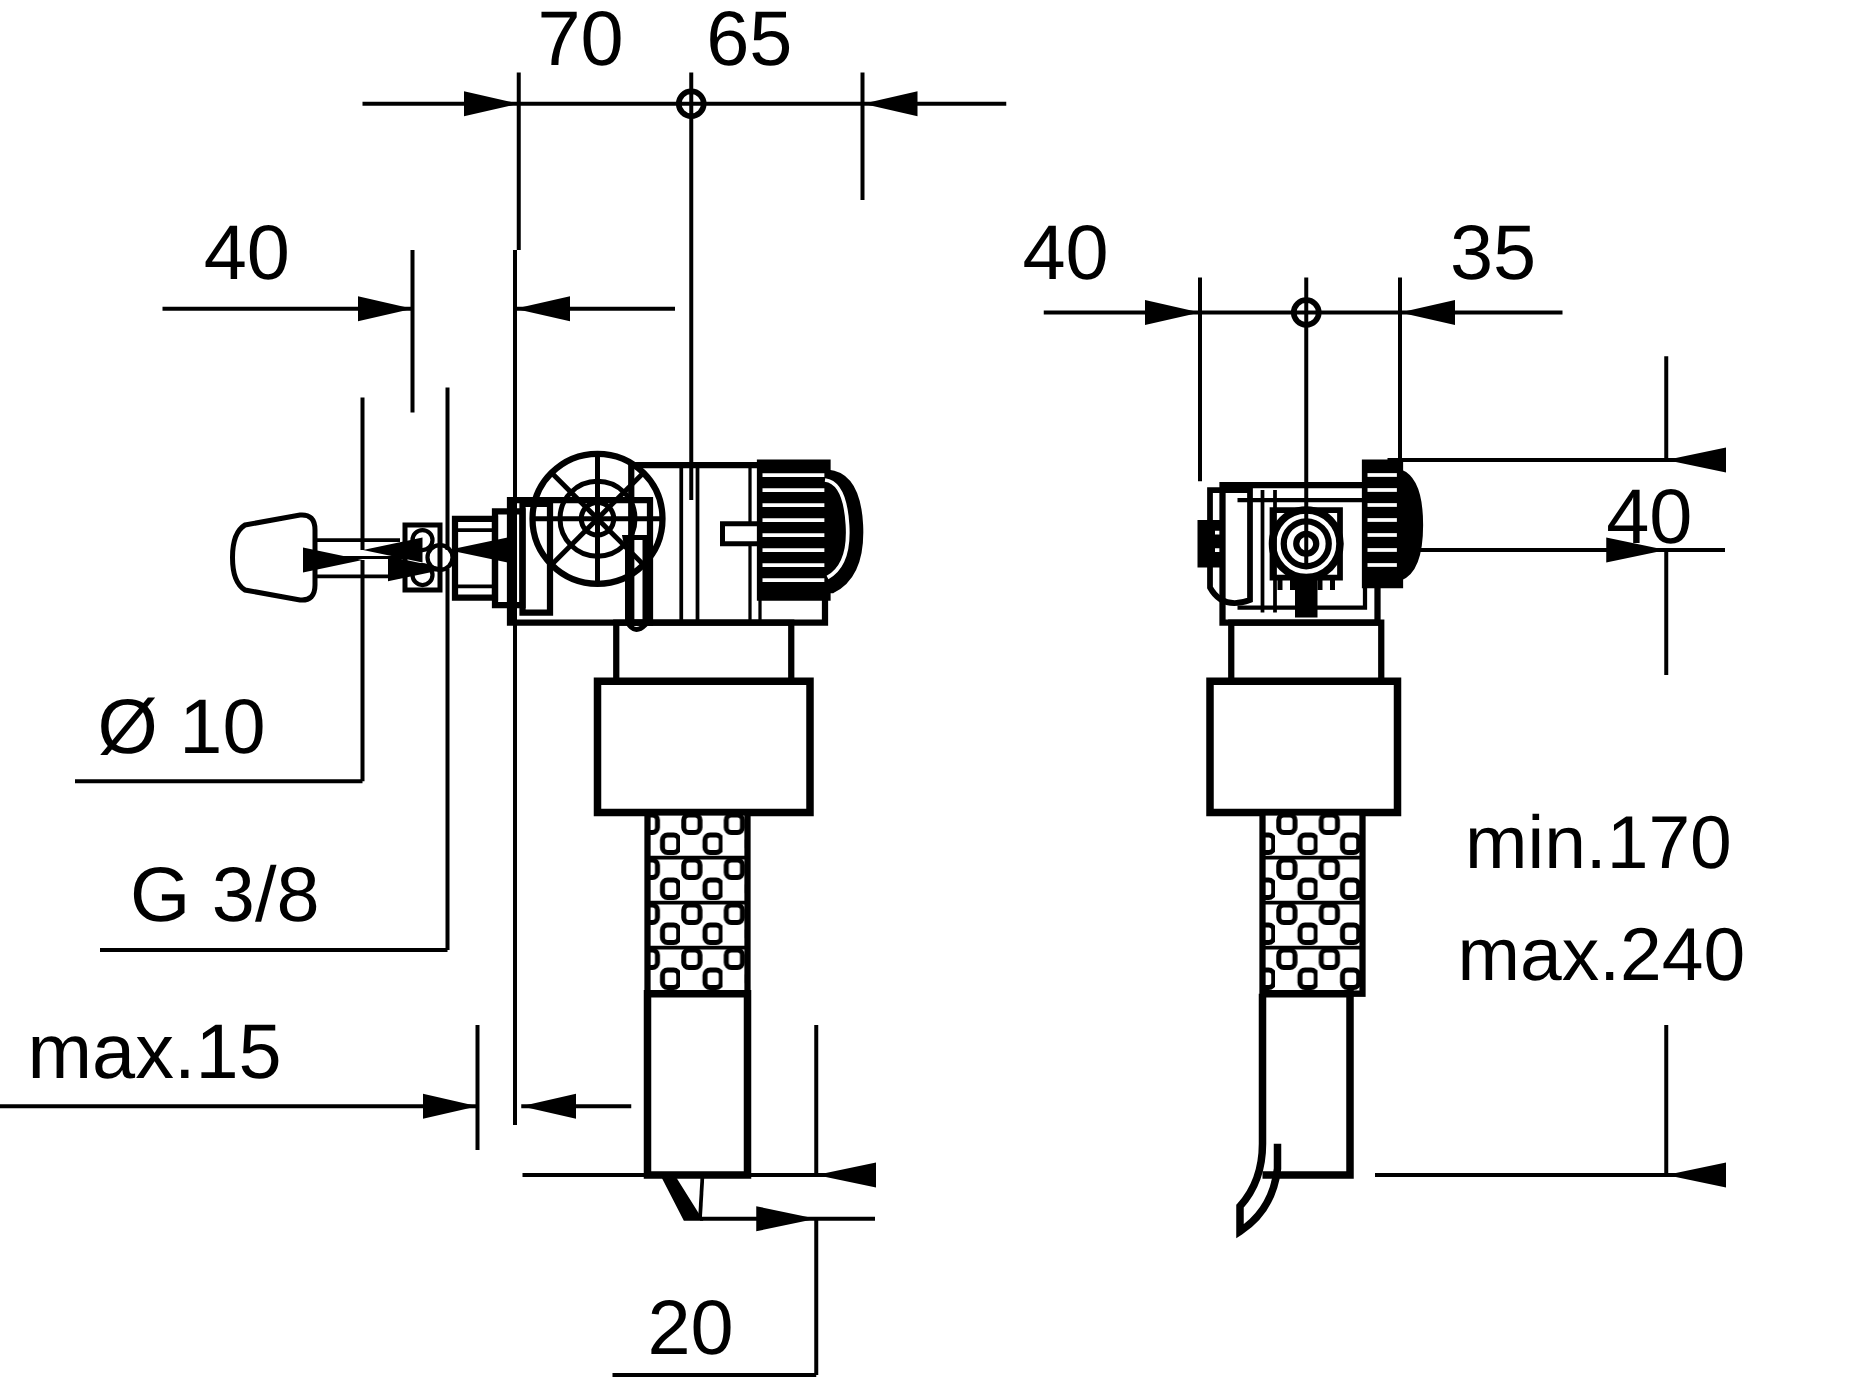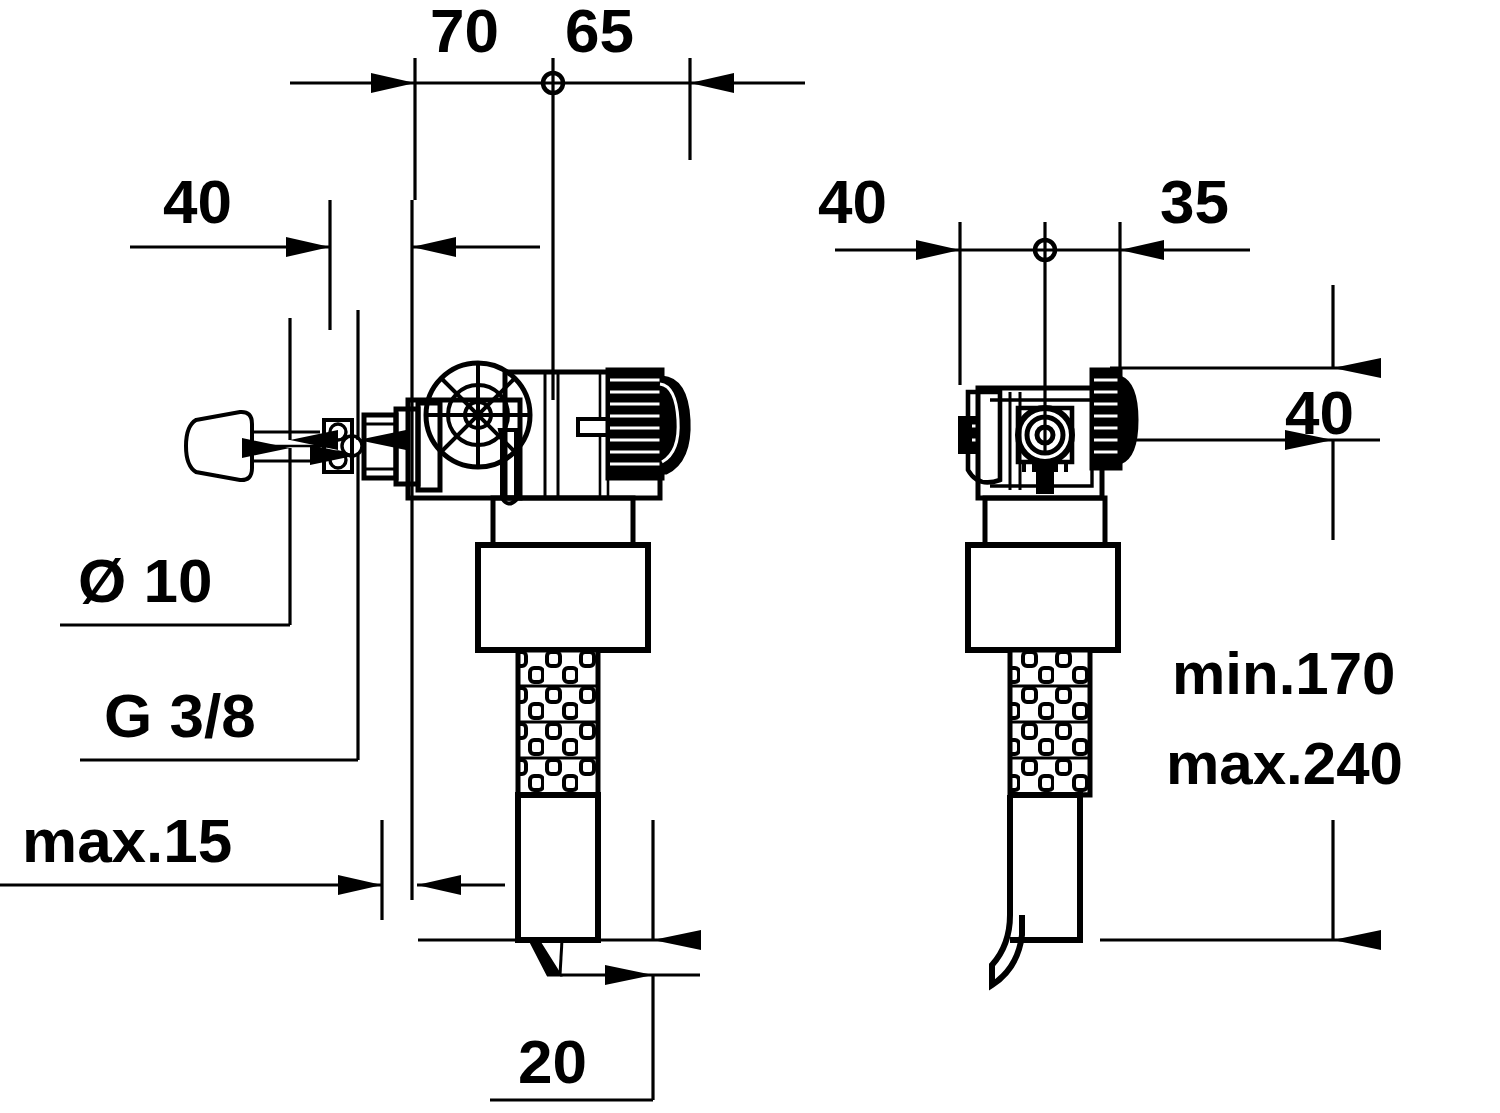--- a/index.html
+++ b/index.html
@@ -1,17 +1,17 @@
 <!DOCTYPE html>
 <html><head>
 <meta charset="utf-8">
 <style>
   html,body{margin:0;padding:0;background:#ffffff;}
   body{font-family:"Liberation Sans", sans-serif;}
-  #stage{position:relative;width:1500px;height:1113px;background:#ffffff;overflow:hidden;font-weight:bold;}
+  #stage{position:relative;width:1500px;height:1113px;background:#ffffff;overflow:hidden;}
   svg{display:block;}
   .dimtext{font-family:"Liberation Sans", sans-serif;font-size:62px;fill:#000000;}
   .dimtext.small{font-size:60px;}
 </style>
 </head>
 <body>
 
 <div id="stage">
 <svg width="1500" height="1113" viewBox="0 0 1500 1113">
   <defs>

